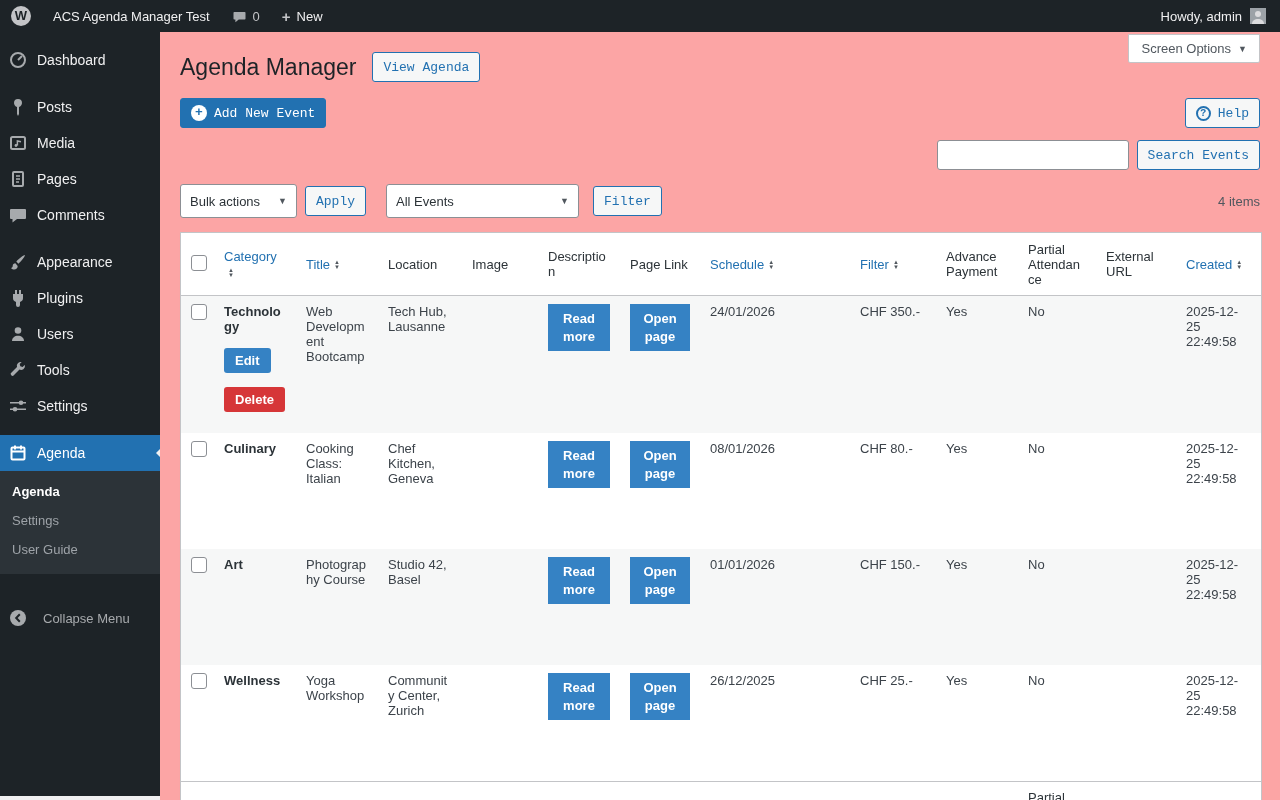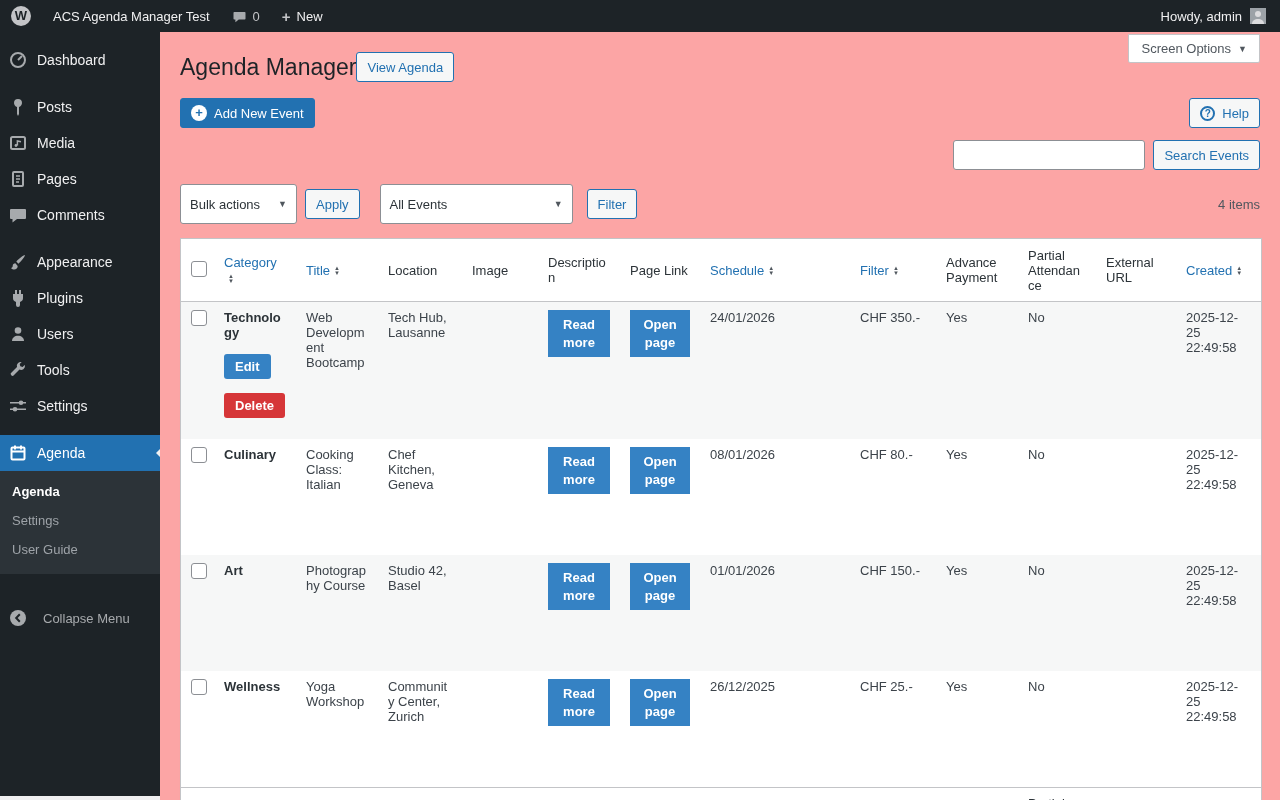--- a/index.html
+++ b/index.html
@@ -42,33 +42,33 @@
   .collapse { display:flex; align-items:center; gap:15px; padding:8px; margin-top:26px; color:#a7aaad; font-size:13px; cursor:pointer; }
   .collapse .mi-icon { width:20px; height:20px; color:#a7aaad; }
   
   #content { position:absolute; top:32px; left:160px; right:0; bottom:0; background:#fca5a5; padding:0 20px; overflow:hidden; }
   .screen-options {
     position:absolute; top:2px; right:20px; background:#fff; border:1px solid #c3c4c7;
     padding:6px 12px; color:#50575e; font-size:13px; display:flex; align-items:center; gap:7px;
     border-radius:0 0 2px 2px; cursor:pointer;
   }
   .so-chev { font-size:9px; color:#50575e; }
-  .title-row { display:flex; align-items:center; gap:0; margin-top:20px; }
+  .title-row { display:flex; align-items:center; gap:16px; margin-top:20px; }
   h1.page-title { font-size:23px; font-weight:400; color:#1d2327; }
-  .btn { font-family:Liberation Sans, sans-serif; font-size:13px; border-radius:3px; cursor:pointer; height:30px; padding:0 10px; display:inline-flex; align-items:center; gap:7px; }
+  .btn { font-family:Liberation Mono, monospace; font-size:13px; border-radius:3px; cursor:pointer; height:30px; padding:0 10px; display:inline-flex; align-items:center; gap:7px; }
   .btn-secondary { background:#f6f7f7; border:1px solid #2271b1; color:#2271b1; }
   .btn-primary { background:#2271b1; border:1px solid #2271b1; color:#fff; }
   .add-row { display:flex; justify-content:space-between; align-items:center; margin-top:16px; }
   .plus-circle { width:16px; height:16px; border-radius:50%; background:#fff; color:#2271b1; font-weight:700; font-size:13px; line-height:16px; text-align:center; }
   .help-circle { width:15px; height:15px; border-radius:50%; border:2px solid #2271b1; color:#2271b1; font-weight:700; font-size:10px; line-height:11px; text-align:center; }
   .search-row { display:flex; justify-content:flex-end; align-items:center; gap:8px; margin-top:12px; }
   .search-input { width:192px; height:30px; border:1px solid #8c8f94; border-radius:3px; background:#fff; padding:0 8px; font-family:inherit; font-size:13px; color:#2c3338; }
   .filter-row { display:flex; align-items:center; gap:8px; margin-top:14px; }
   .fake-select { display:inline-flex; align-items:center; justify-content:space-between; gap:18px;
-    background:#fff; border:1px solid #8c8f94; border-radius:3px; height:40px; padding:0 9px; color:#2c3338; cursor:pointer; }
+    background:#fff; border:1px solid #8c8f94; border-radius:3px; height:34px; padding:0 9px; color:#2c3338; cursor:pointer; }
   .fake-select.wide { width:193px; }
   .sel-chev { font-size:9px; color:#50575e; }
   .items-count { margin-left:auto; color:#50575e; }
   
   table.events { width:1080px; margin-top:14px; background:#fff; border:1px solid #c3c4c7;
     border-collapse:separate; border-spacing:0; table-layout:fixed; box-shadow:0 1px 1px rgba(0,0,0,.04); }
   th, td { text-align:left; font-size:13px; padding:8px 10px; overflow-wrap:break-word; word-wrap:break-word; }
   thead th { vertical-align:middle; font-weight:400; color:#2c3338; border-bottom:1px solid #c3c4c7; }
   tfoot th { vertical-align:middle; font-weight:400; color:#2c3338; border-top:1px solid #c3c4c7; }
   thead tr { height:63px; }

